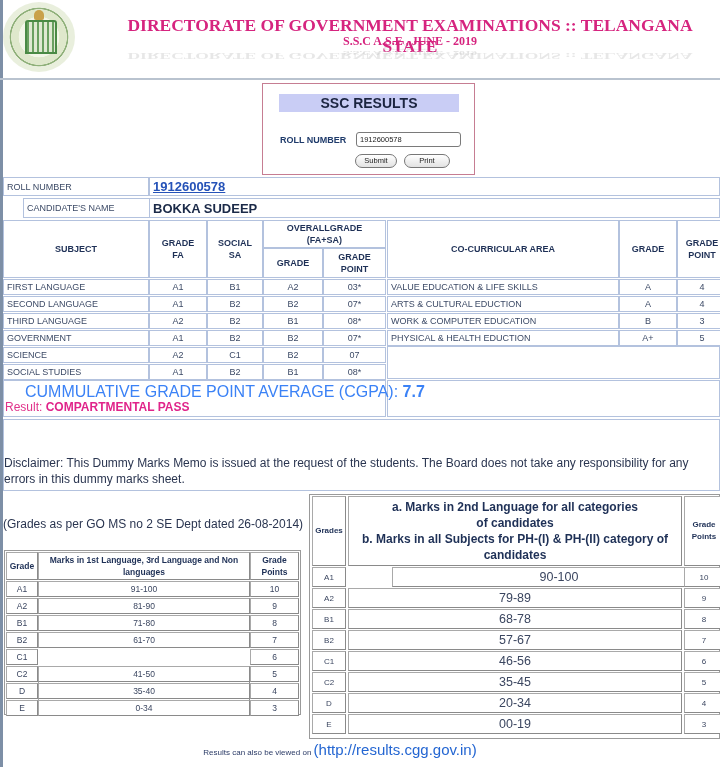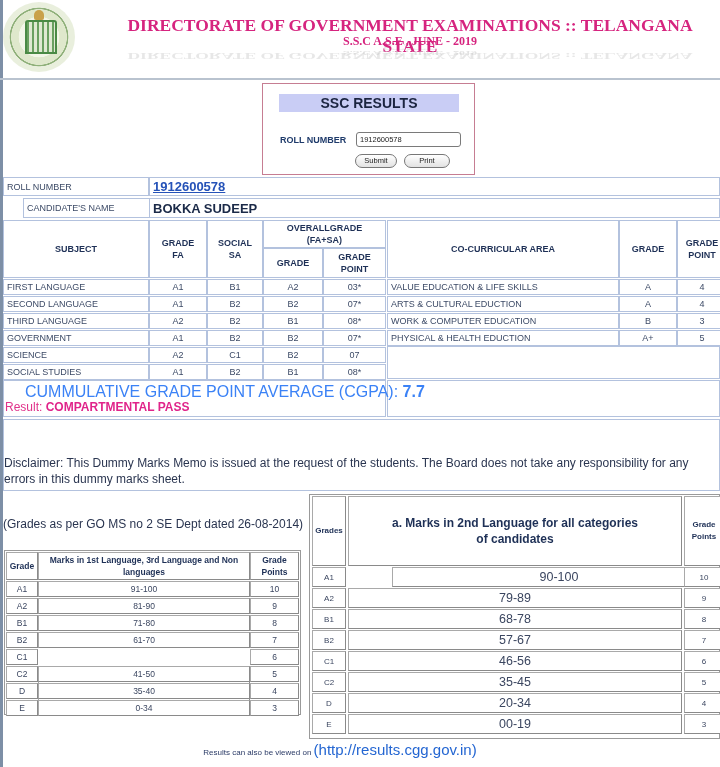--- a/index.html
+++ b/index.html
@@ -187,20 +187,21 @@
     <div class="gcell" style="left:6px;top:700px;width:32px;height:16px;">E</div>
     <div class="gcell" style="left:38px;top:700px;width:212px;height:16px;">0-34</div>
     <div class="gcell" style="left:250px;top:700px;width:49px;height:16px;">3</div>
   </div>
 
 <div class="gtbl" style="left:309px;top:494px;width:411px;height:245px;"></div>
 <div id="g2">
     <div class="gcell hd" style="left:312px;top:496px;width:34px;height:70px;font-size:8px;">Grades</div>
     <div class="gcell bighd" style="left:348px;top:496px;width:334px;height:70px;flex-direction:column;">
       <div style="padding: 0px 40px;">a. Marks in 2nd Language for all categories of candidates</div>
+      <div style="padding: 0px 8px;">b. Marks in all Subjects for PH-(I) &amp; PH-(II) category of candidates</div>
     </div>
     <div class="gcell hd" style="left:684px;top:496px;width:40px;height:70px;font-size:8px;">Grade Points</div>
     <div class="gcell" style="left:312px;top:567px;width:34px;height:20px;font-size:8px;">A1</div>
     <div class="gcell big" style="left:348px;top:567px;width:334px;height:20px;margin-left:44px;">90-100</div>
     <div class="gcell" style="left:684px;top:567px;width:40px;height:20px;font-size:8px;">10</div>
     <div class="gcell" style="left:312px;top:588px;width:34px;height:20px;font-size:8px;">A2</div>
     <div class="gcell big" style="left:348px;top:588px;width:334px;height:20px;">79-89</div>
     <div class="gcell" style="left:684px;top:588px;width:40px;height:20px;font-size:8px;">9</div>
     <div class="gcell" style="left:312px;top:609px;width:34px;height:20px;font-size:8px;">B1</div>
     <div class="gcell big" style="left:348px;top:609px;width:334px;height:20px;">68-78</div>

